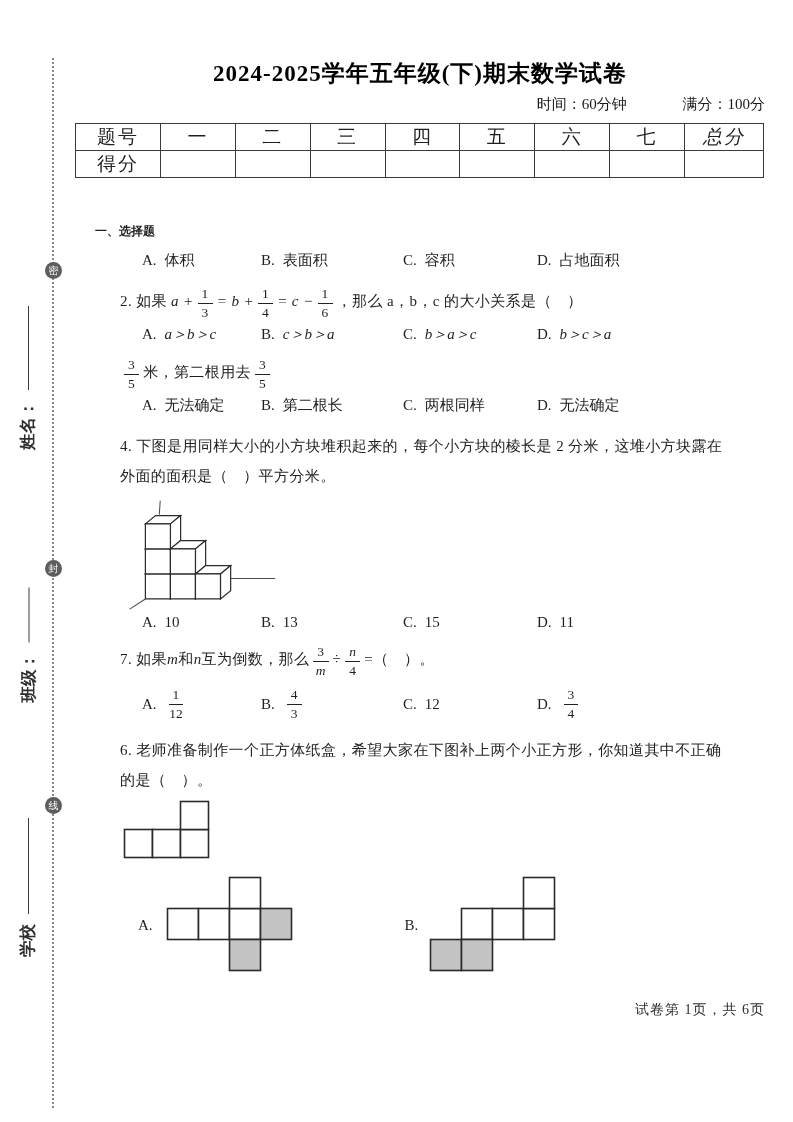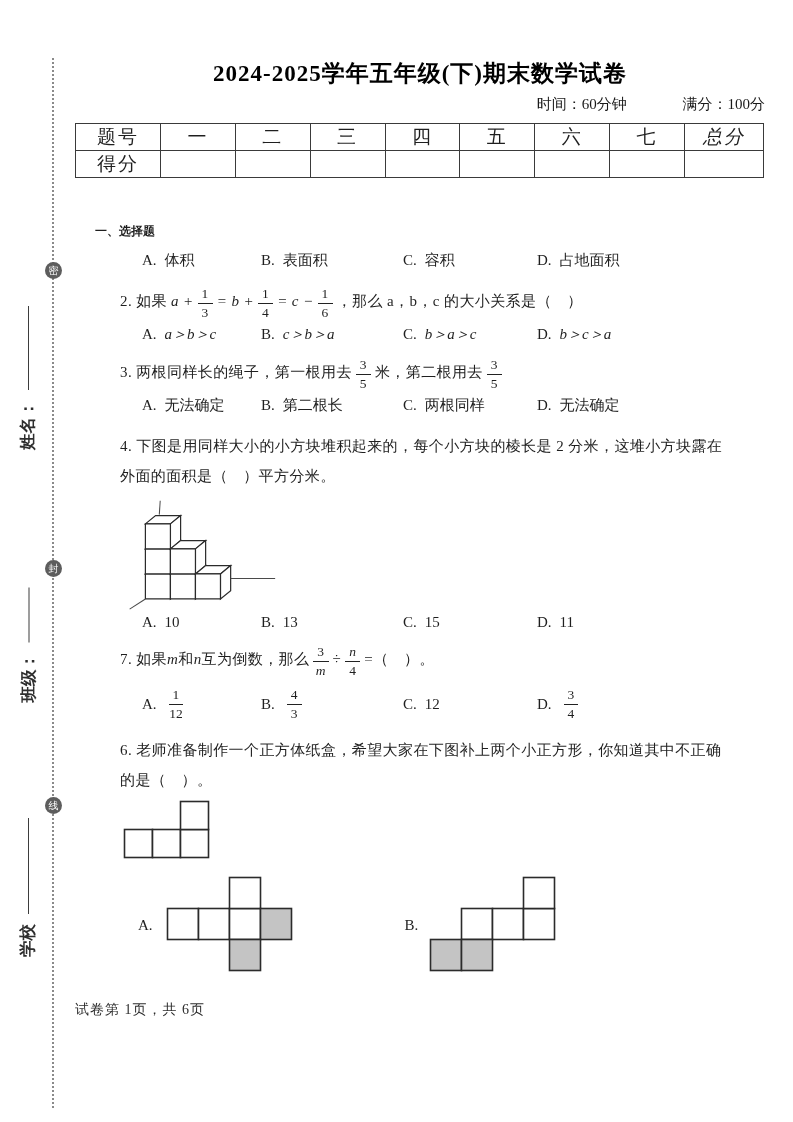--- a/index.html
+++ b/index.html
@@ -35,21 +35,21 @@
     font-size:15px; align-items:center; }
   .opt { white-space:nowrap; display:flex; align-items:center; }
   .opt .key { margin-right:8px; }
   .mi { font-style:italic; }
   .frac { display:inline-block; vertical-align:middle; text-align:center; margin:0 4px;
     font-size:13.5px; line-height:1.15; }
   .frac .num { display:block; border-bottom:1.2px solid #222; padding:0 4px 1px; }
   .frac .den { display:block; padding-top:1px; }
   .figure { display:block; }
   .net-row { display:flex; align-items:center; font-size:15px; }
-  .footer { margin-top:26px; text-align:left; font-size:14px; color:#2c2c2c; letter-spacing:1px; }
+  .footer { margin-top:26px; text-align:right; font-size:14px; color:#2c2c2c; letter-spacing:1px; }
   svg { display:block; }
 </style>
 </head>
 <body>
 
 <div class="page">
 
   <div class="seal-line"></div>
   <div class="seal-mark" style="top:262px;">密</div>
   <div class="seal-mark" style="top:560px;">封</div>
@@ -157,21 +157,20 @@
           <span class="key">C.</span>
           <span class="mi">b＞a＞c</span>
         </span>
       <span class="opt">
           <span class="key">D.</span>
           <span class="mi">b＞c＞a</span>
         </span>
     </div>
 
     <div class="qtext qline" style="margin-top:13px;">
-      <span>3. 两根同样长的绳子，第一根用去</span>
       <span class="frac">
           <span class="num">3</span>
           <span class="den">5</span>
         </span>
       <span>米，第二根用去</span>
       <span class="frac">
           <span class="num">3</span>
           <span class="den">5</span>
         </span>
     </div>

